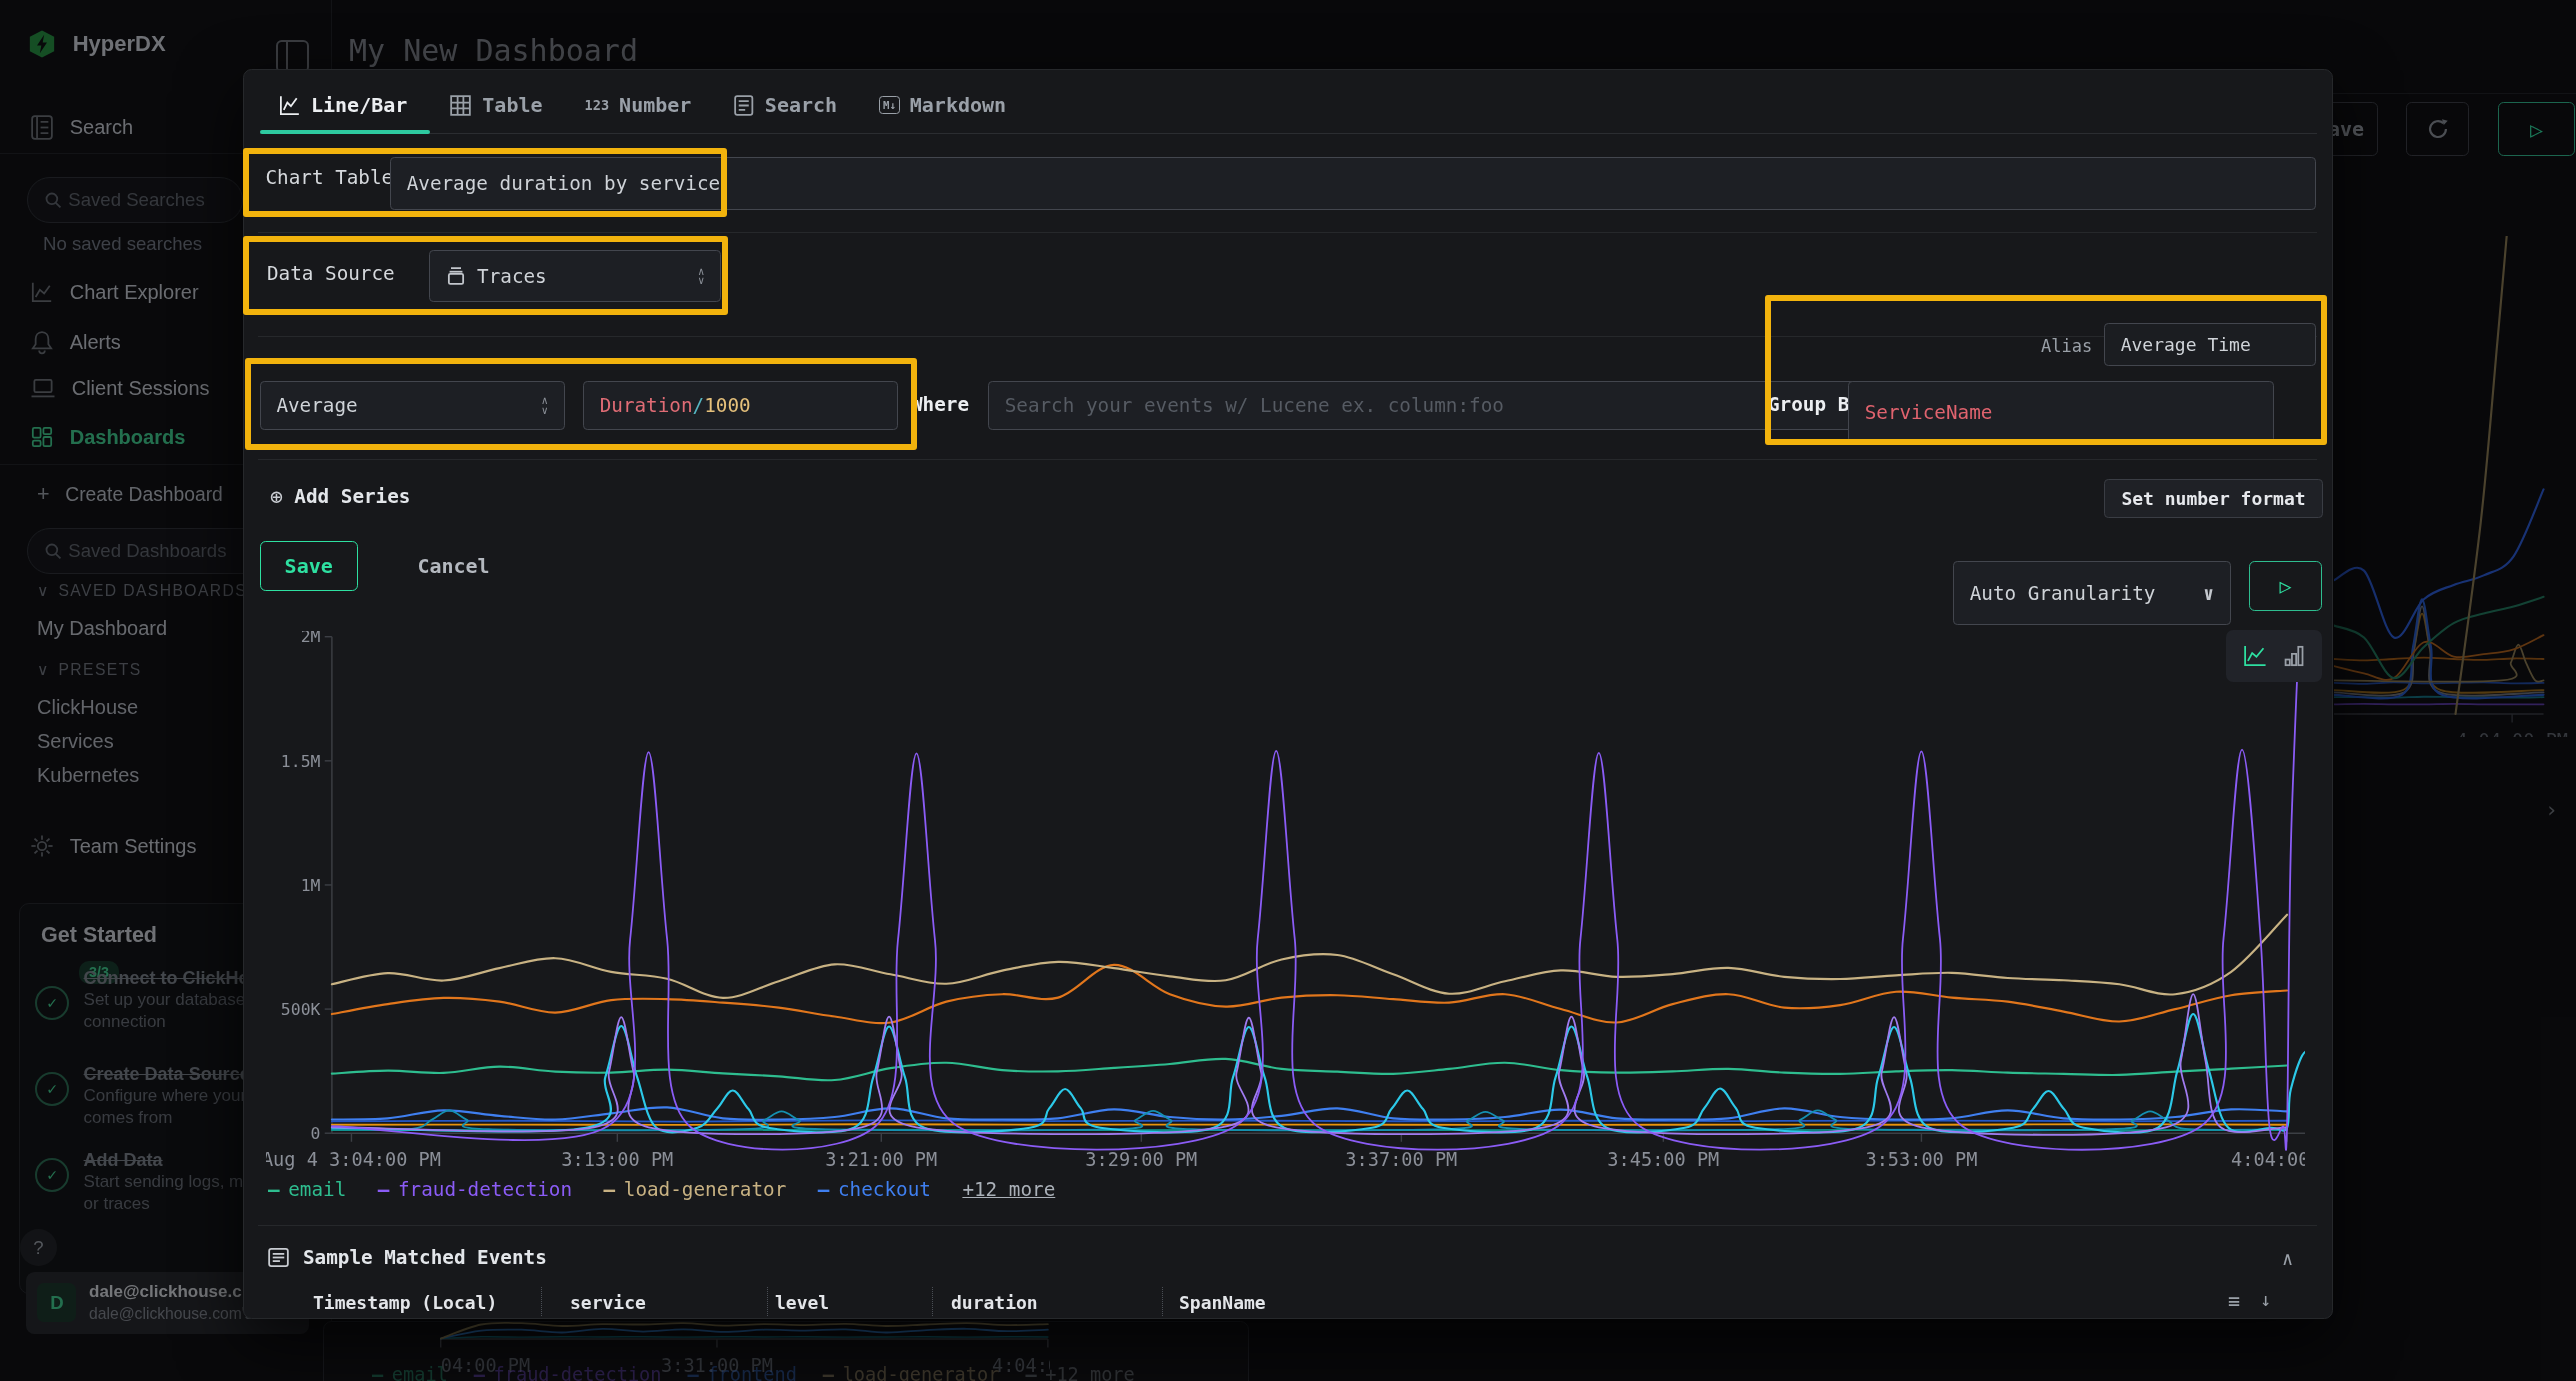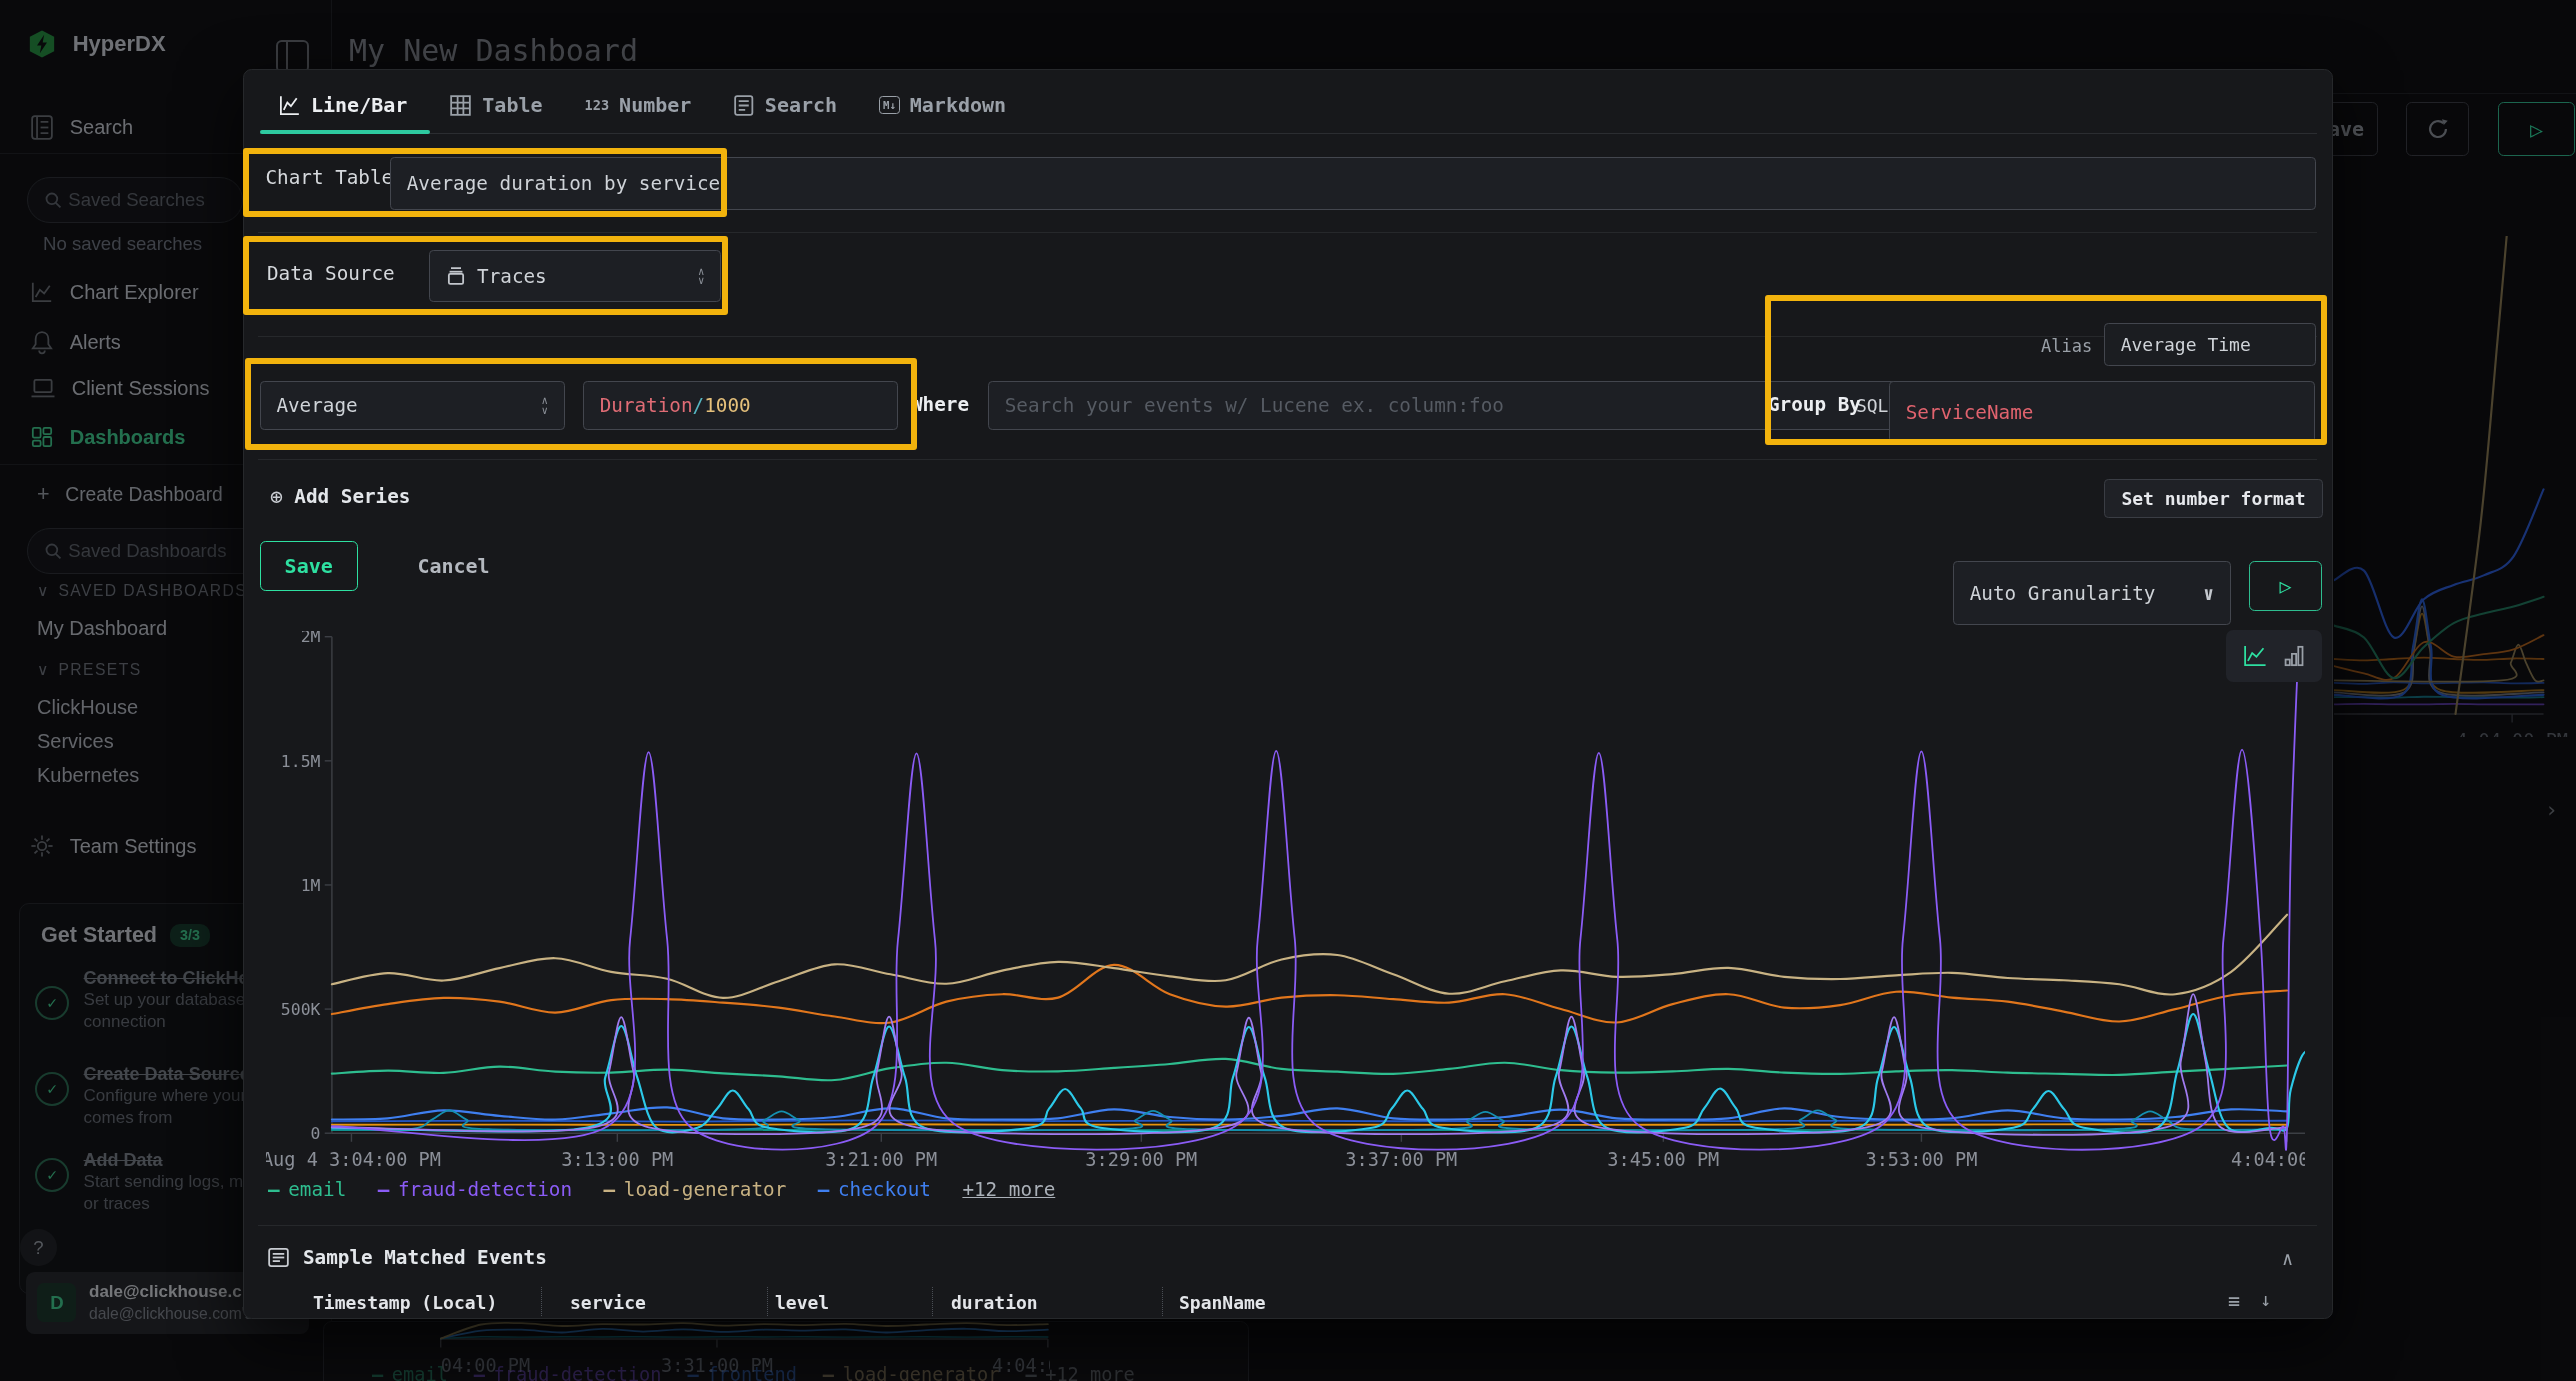--- a/index.html
+++ b/index.html
@@ -178,21 +178,21 @@
               <line x1="23.4" y1="23.4" x2="27.6" y2="27.6"></line>
               <line x1="6.4" y1="27.6" x2="10.6" y2="23.4"></line>
               <line x1="23.4" y1="10.6" x2="27.6" y2="6.4"></line>
             </g>
           </svg>
         </span>
       <span class="lbl">Team Settings</span>
     </div>
 
     <div class="abs sans" style="left:18.6px;top:903px;width:291px;height:391px;background:#0f1012;border:1.4px solid #232529;border-radius:10px;box-sizing:border-box;">
-      <div style="position:absolute;left:21.5px;top:18.6px;display:flex;align-items:center;gap:13px;">
+      <div style="position:absolute;left:21.5px;top:18.6px;display:flex;align-items:center;gap:13px;flex-direction:column;">
         <span style="font-weight:bold;font-size:21.5px;color:#cfd3d9;">Get Started</span>
         <span style="background:#15392a;color:#3fcf8e;font-weight:bold;font-size:14.3px;padding:3.6px 10px;border-radius:10px;">3/3</span>
       </div>
 
       <div style="position:absolute;left:15.7px;top:63px;display:flex;gap:14.3px;">
         <div style="width:30px;height:30px;border:2.1px solid #2a6e52;border-radius:50%;color:#3fcf8e;font-size:14.3px;display:flex;align-items:center;justify-content:center;margin-top:18.6px;flex:none;">✓</div>
         <div style="width:215px;">
           <div class="gs-step-title">Connect to ClickHouse</div>
           <div class="gs-step-desc">Set up your database connection</div>
         </div>
@@ -373,21 +373,21 @@
         <span style="color:#4a4e55;">|</span>
         <span style="color:var(--accent);">Lucene</span>
       </span>
     </div>
 
     <div class="abs" style="left:1797px;top:266px;font-size:17px;color:#9aa0a8;">Alias</div>
     <div class="abs inp" style="left:1860px;top:253px;width:212px;height:43px;font-size:18px;background:#1b1d21;">
       <span>Average Time</span>
     </div>
     <div class="abs" style="left:1524px;top:323px;font-weight:bold;font-size:19.3px;color:#eceef1;">Group By</div>
-    <div class="abs inp" style="left:1645px;top:311px;width:426px;height:62px;">
+    <div class="abs inp" style="left:1604px;top:311px;width:426px;height:62px;">
       <span style="color:var(--groupby-value);">ServiceName</span>
     </div>
     <div class="abs" style="left:14.3px;top:389px;width:2059px;height:1.4px;background:#26282b;"></div>
 
     <div class="abs" style="left:26px;top:414px;display:flex;align-items:center;gap:11.4px;">
       <span style="font-size:21.5px;color:#c9ccd2;">⊕</span>
       <span style="font-weight:bold;font-size:19.3px;color:#e3e6ea;">Add Series</span>
     </div>
     <div class="abs btn" style="left:1860px;top:409px;width:219px;height:39px;border:1.4px solid #3a3d44;background:#1f2126;border-radius:4.3px;color:#e6e8ec;font-size:18px;">
       <span>Set number format</span>

